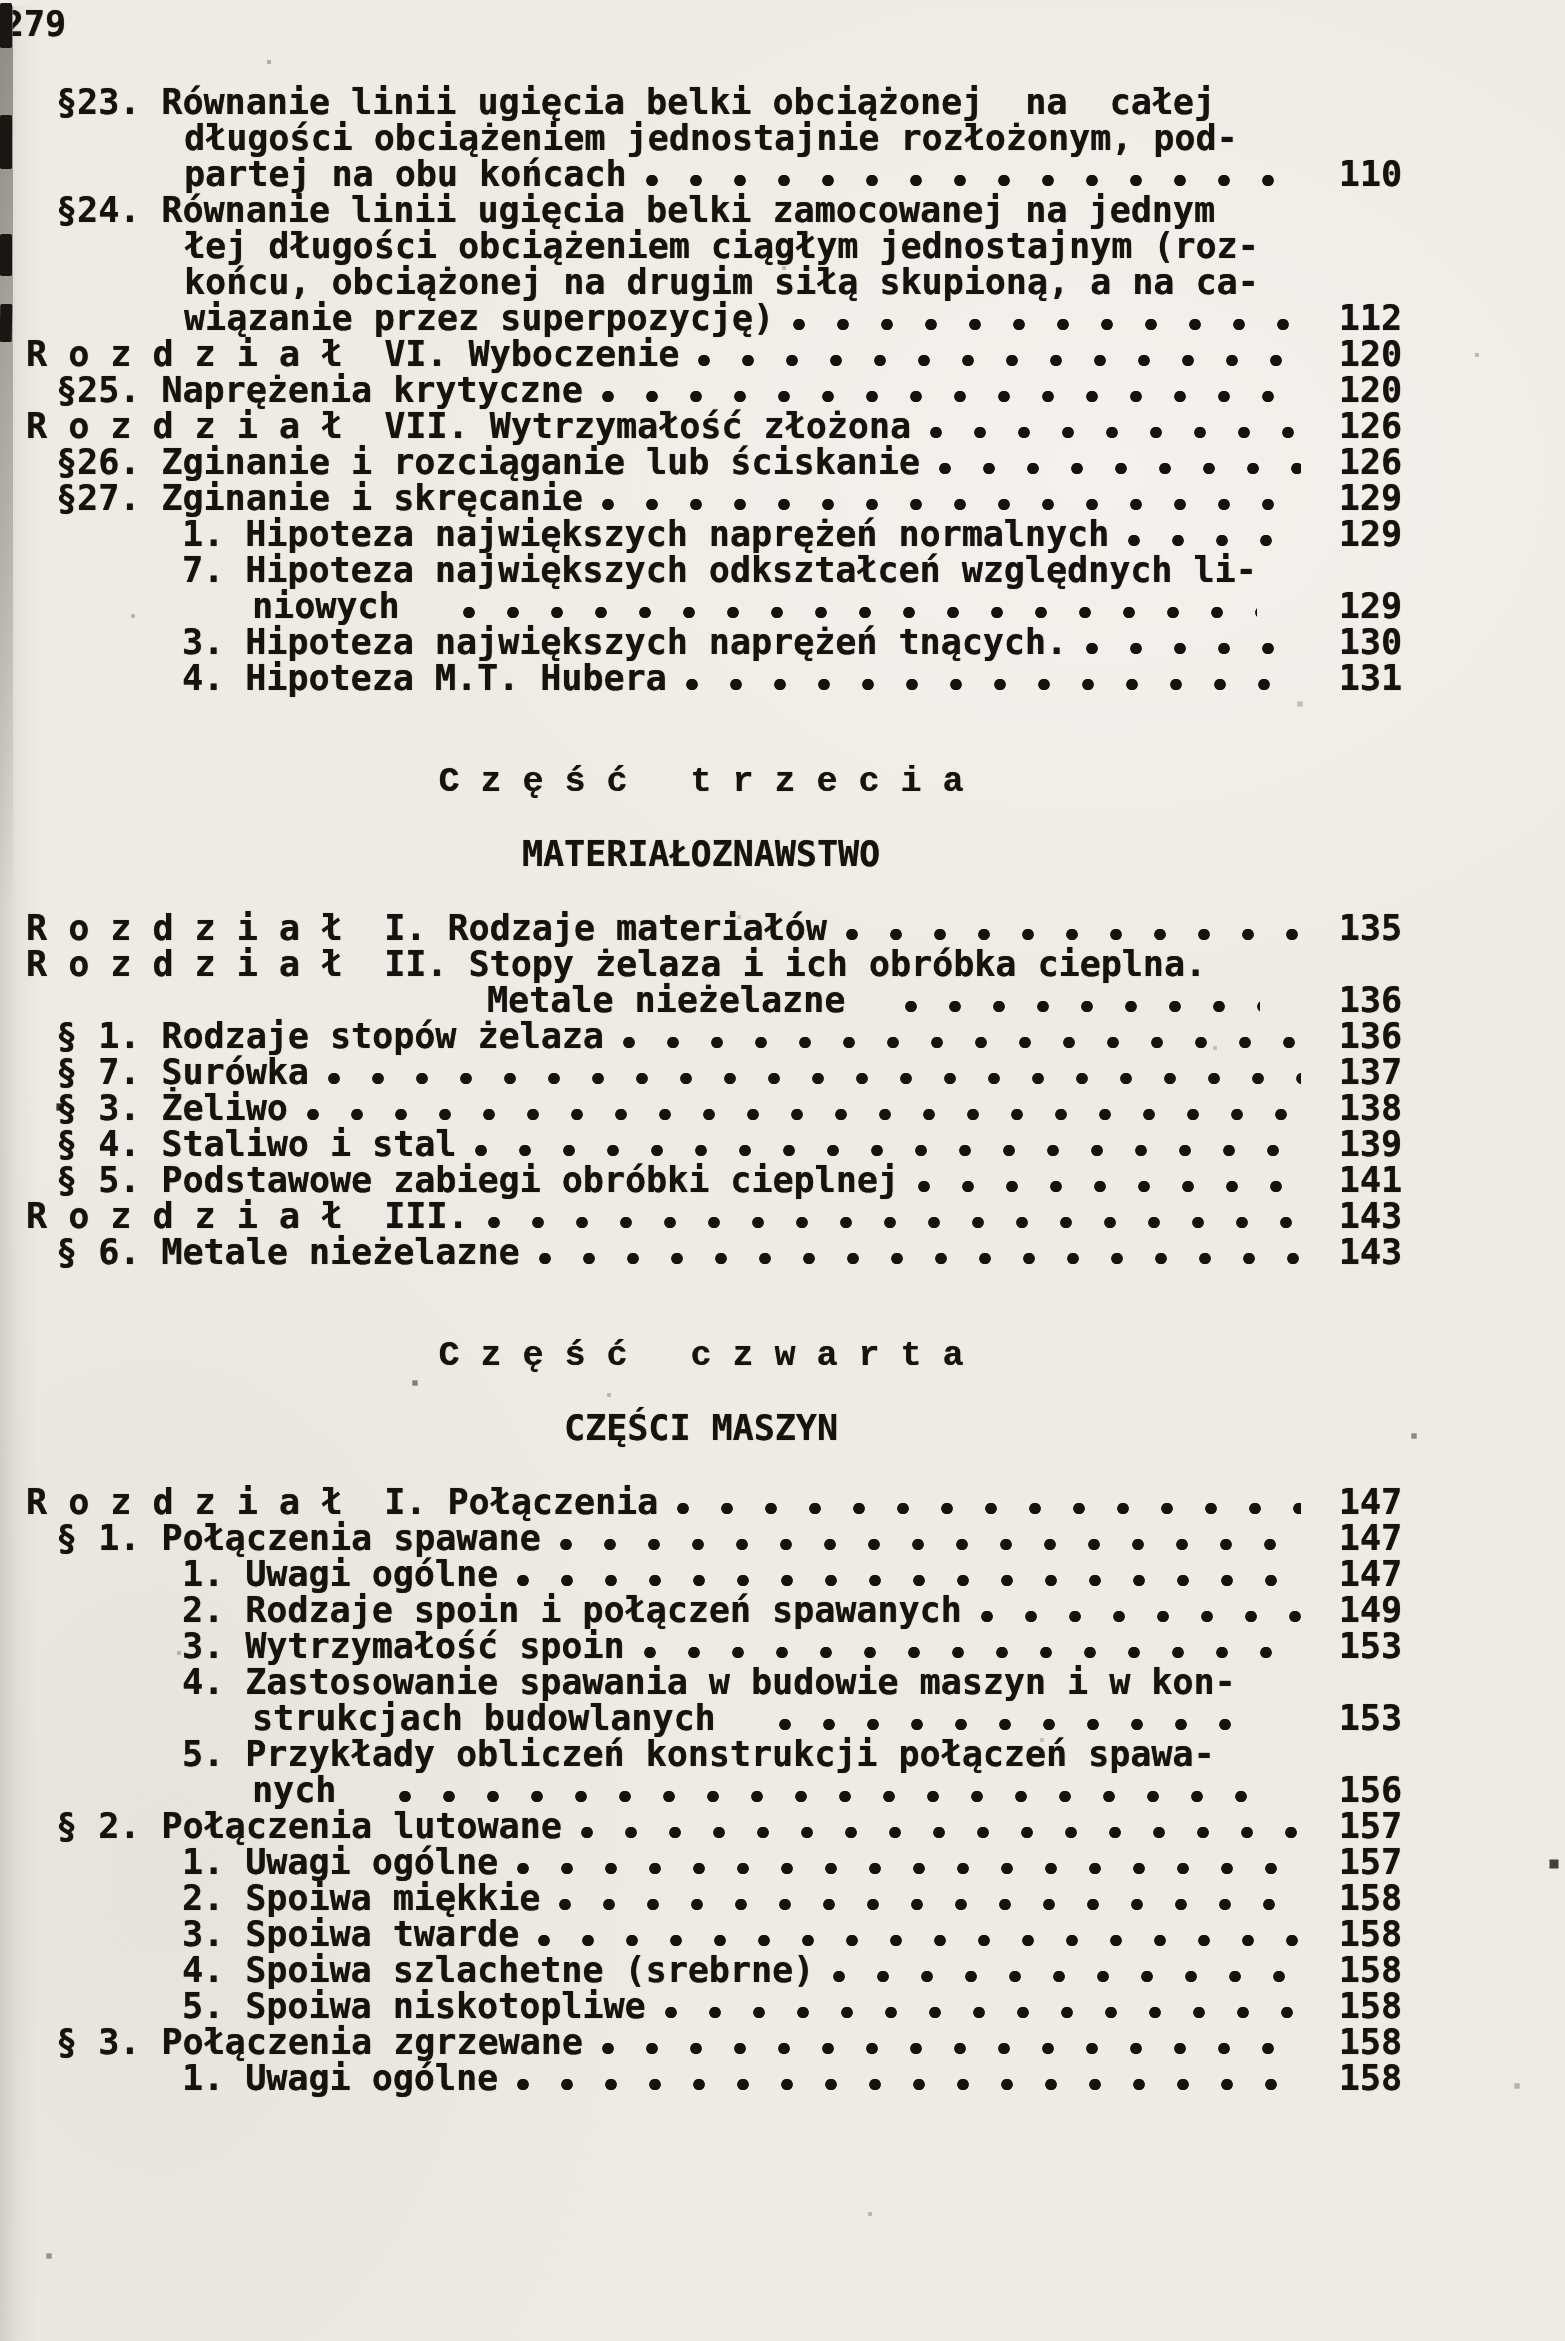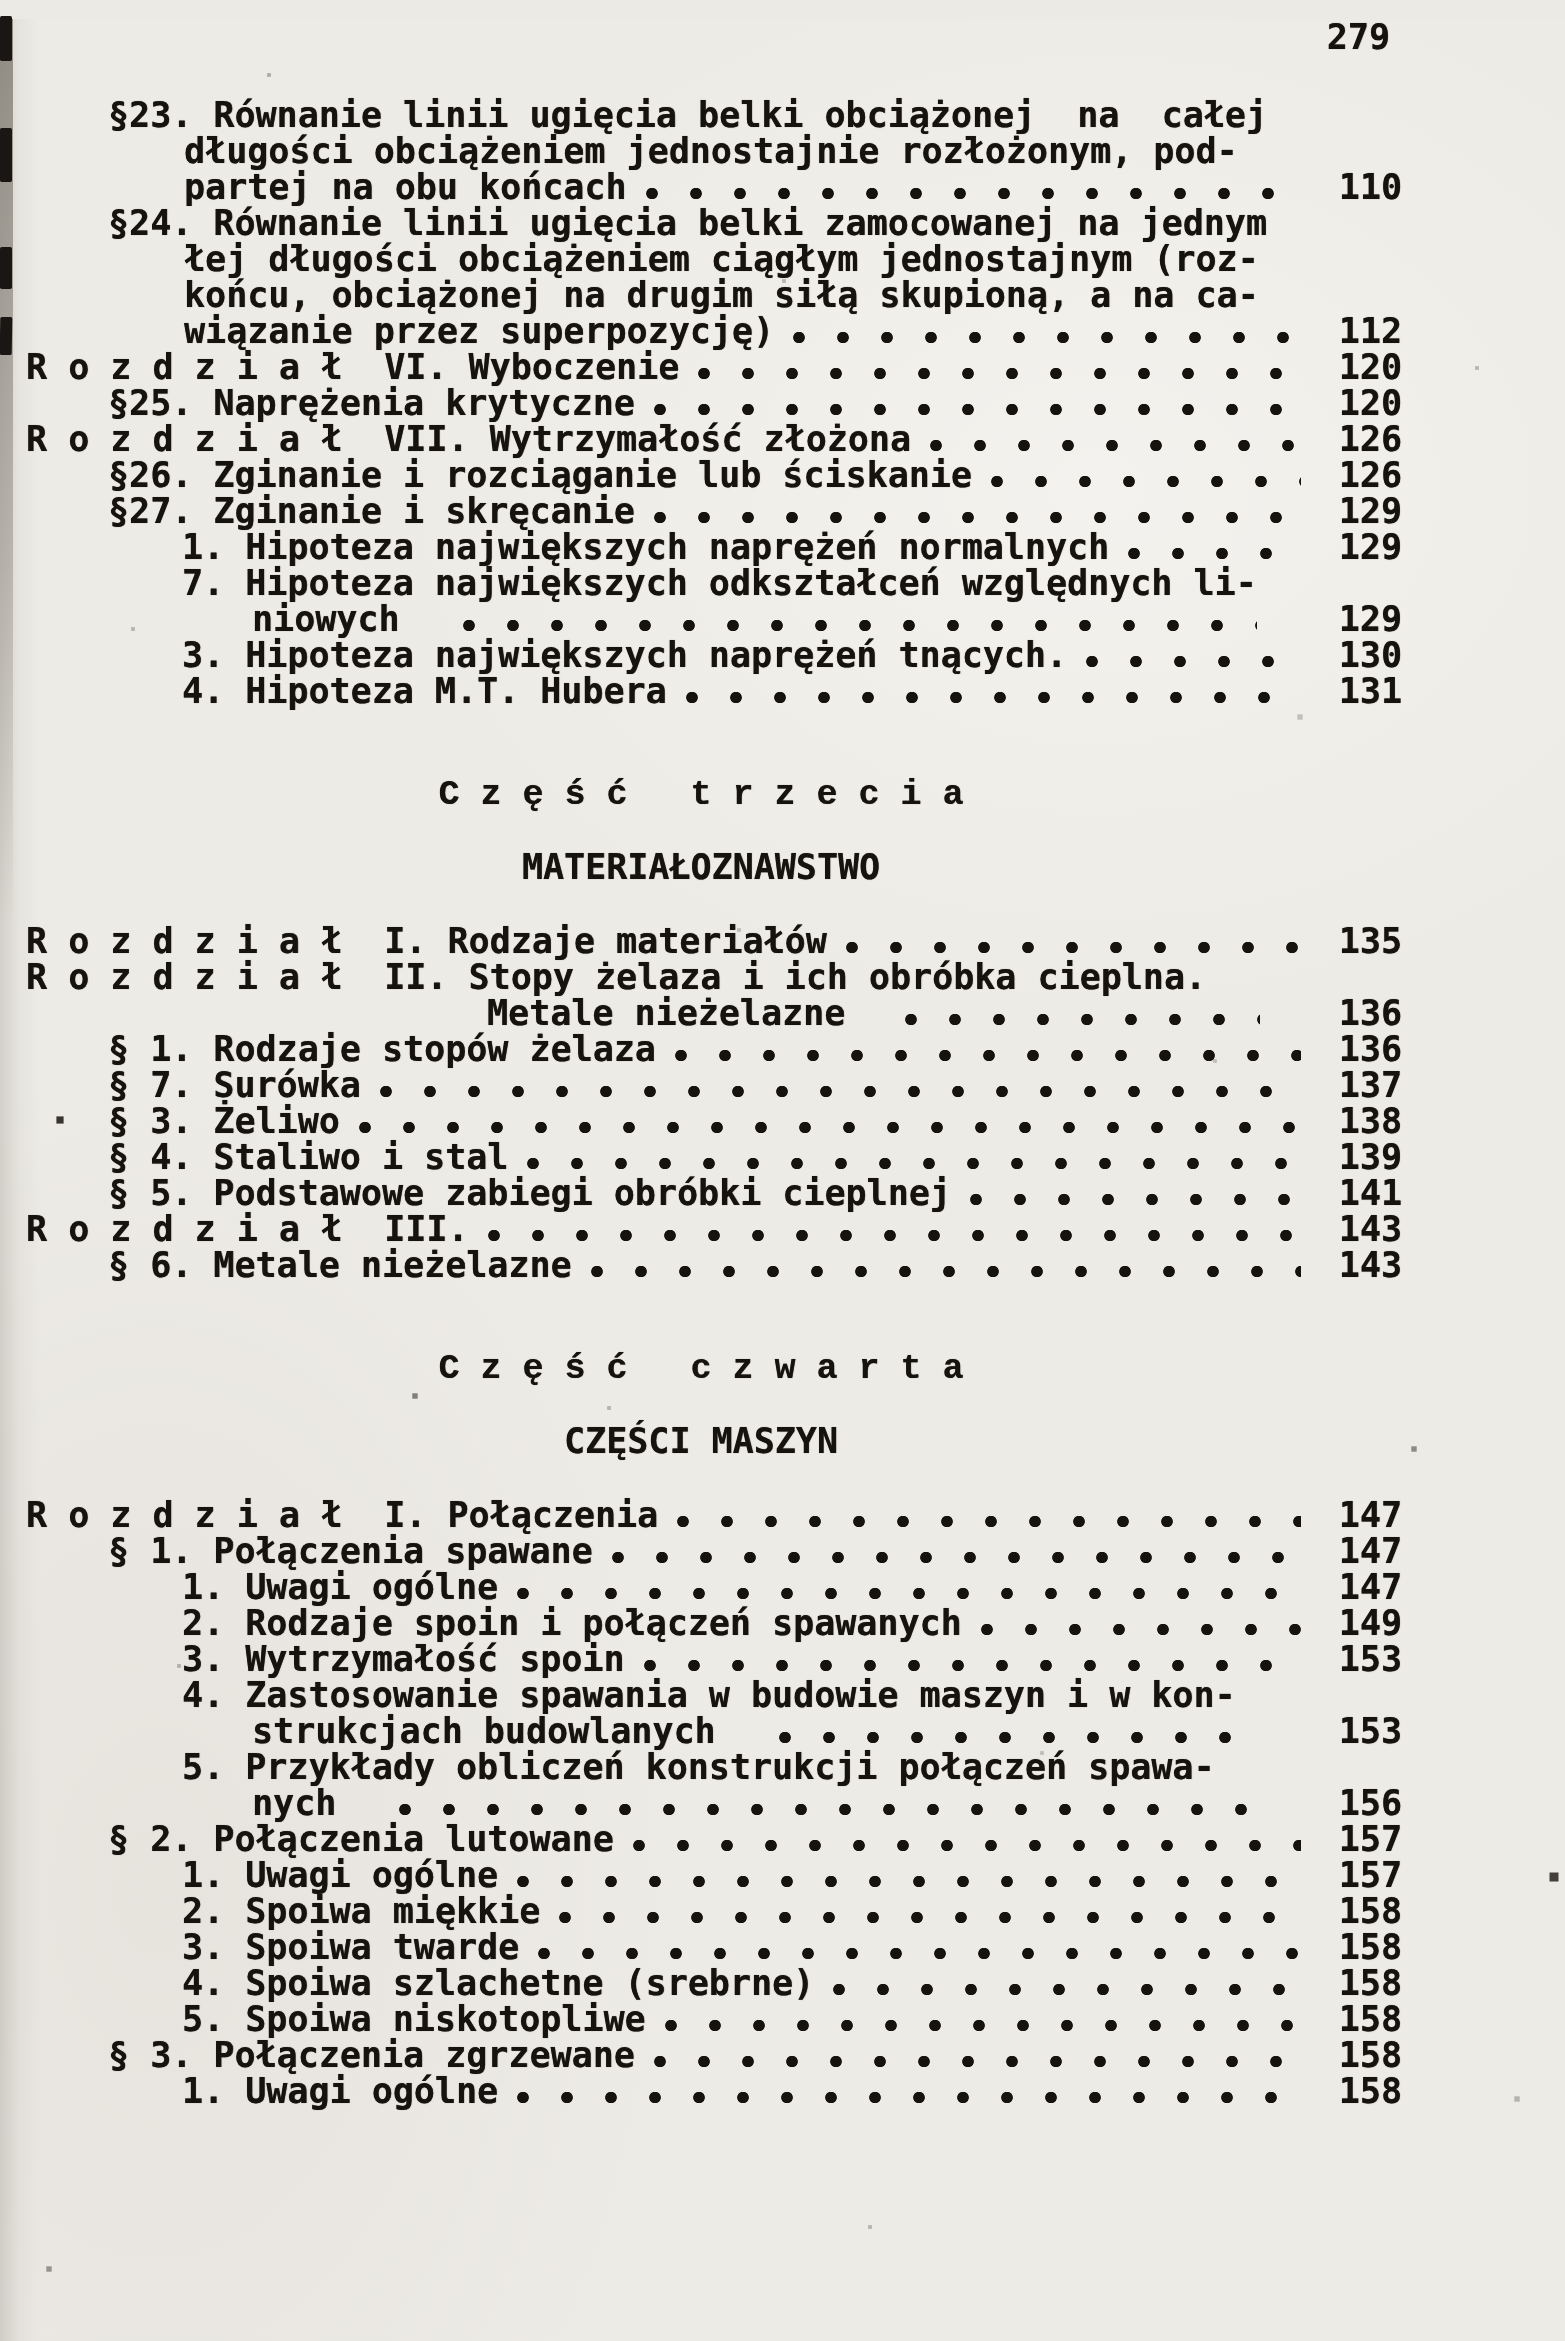--- a/index.html
+++ b/index.html
@@ -52,37 +52,37 @@
   }
   .toc{
     position:absolute;left:0;top:0;width:1566px;
     padding-top:78px;
     font-size:35px;font-weight:700;line-height:36px;
     text-shadow:0.3px 0.3px 0.7px rgba(22,18,14,0.8);
   }
   .row{display:flex;align-items:baseline;padding-right:164px;}
   .txt{white-space:pre;}
   .chapter{padding-left:26px;}
-  .section{padding-left:108px;}
+  .section{padding-left:56px;}
   .item{padding-left:182px;}
   .cont{padding-left:184px;}
   .cont2{padding-left:252px;gap:44px;}
   .contm{padding-left:487px;gap:41px;}
   .parttitle{margin-top:68px;justify-content:center;font-family:Liberation Mono, monospace;}
   .secttitle{margin-top:36px;margin-bottom:38px;justify-content:center;align-items:flex-end;}
   .leader{
     flex:1 1 auto;align-self:stretch;min-width:26px;
     margin:0 35px 0 19px;
     background-image:radial-gradient(circle at 6px 5.6px, #16120e 5.4px, rgba(22,18,14,0) 6.3px);
     background-size:44px 11.2px;
     background-repeat:repeat-x;
     background-position:left calc(100% - 6px);
   }
   .pg{min-width:66px;text-align:right;white-space:pre;}
-  .folio-row{margin-top:19px;padding-right:176px;display:flex;justify-content:flex-end;
+  .folio-row{margin-top:6px;padding-right:176px;display:flex;
     font-size:35px;font-weight:700;line-height:36px;
     text-shadow:0.3px 0.3px 0.7px rgba(22,18,14,0.8);}
 </style>
 </head>
 <body>
 
 <div class="scan-page">
   <div class="edge-strip">
     <div class="edge-patch p1"></div>
     <div class="edge-patch p2"></div>

